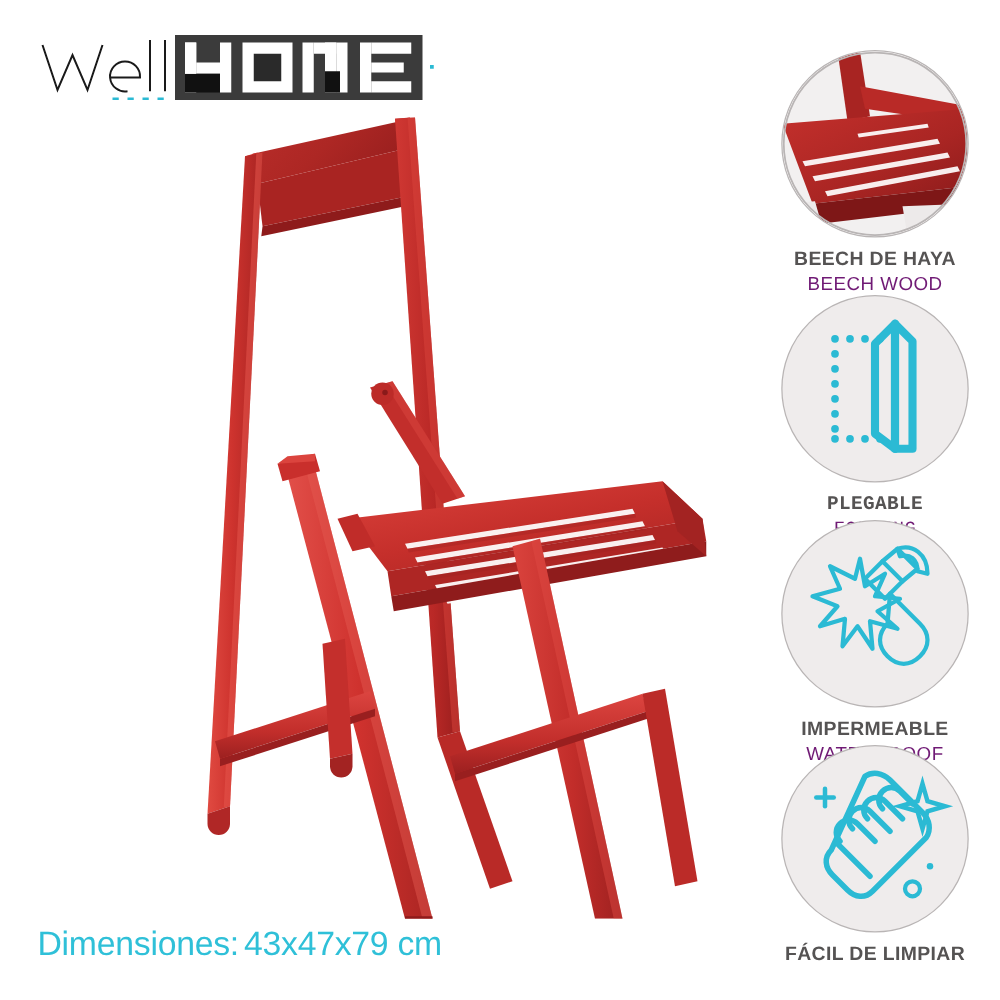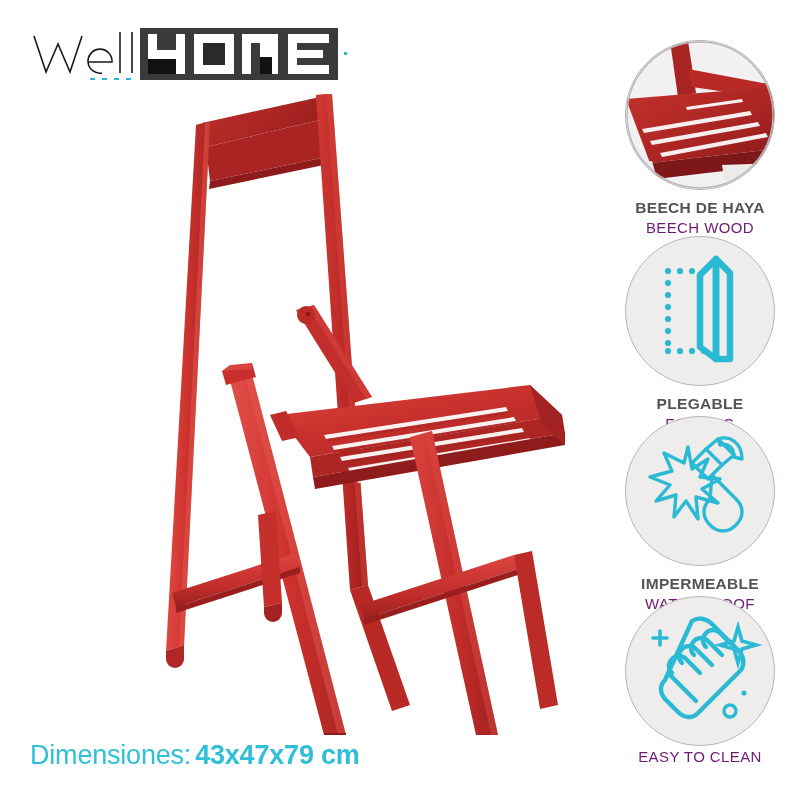--- a/index.html
+++ b/index.html
@@ -45,21 +45,21 @@
     top: 740px;
     font-size: 27px;
     letter-spacing: -0.2px;
     white-space: nowrap;
     color: #2FC0D8;
   }
   #dimensions .dim-label {
     font-weight: normal;
   }
   #dimensions .dim-value {
-    font-weight: bold;
+    font-weight: normal;
     margin-left: 4px;
   }
 
   
   #features {
     position: absolute;
     left: 600px;
     top: 40px;
     width: 200px;
     height: 740px;
@@ -98,21 +98,21 @@
   .feature-subtitle {
     margin-top: 2px;
     font-size: 15px;
     font-weight: normal;
     color: #701a75;
     letter-spacing: 0.4px;
     line-height: 1.15;
   }
 
   .f0 { top: 0px; }
-  .f1 { top: 196px; }
+  .f1 { top: 196px; font-family: Liberation Mono, monospace; }
   .f2 { top: 376px; }
   .f3 { top: 556px; }
 </style>
 </head>
 <body>
 
 <div id="page">
 
   <div id="logo">
     <svg width="320" height="62" viewBox="0 0 320 62" xmlns="http://www.w3.org/2000/svg">
@@ -445,17 +445,17 @@
             <path d="M27 41 L41 41"></path>
           </g>
           <g fill="#2BBAD4">
             <circle cx="118" cy="96" r="2.6"></circle>
           </g>
           <g fill="none" stroke="#2BBAD4" stroke-width="3.4">
             <circle cx="104" cy="114" r="6"></circle>
           </g>
         </svg>
       </div>
-      <div class="feature-subtitle">EASY TO CLEAN</div>
+      <div class="feature-title">FÁCIL DE LIMPIAR</div>
     </div>
 
   </div>
 </div>
 
 </body></html>

